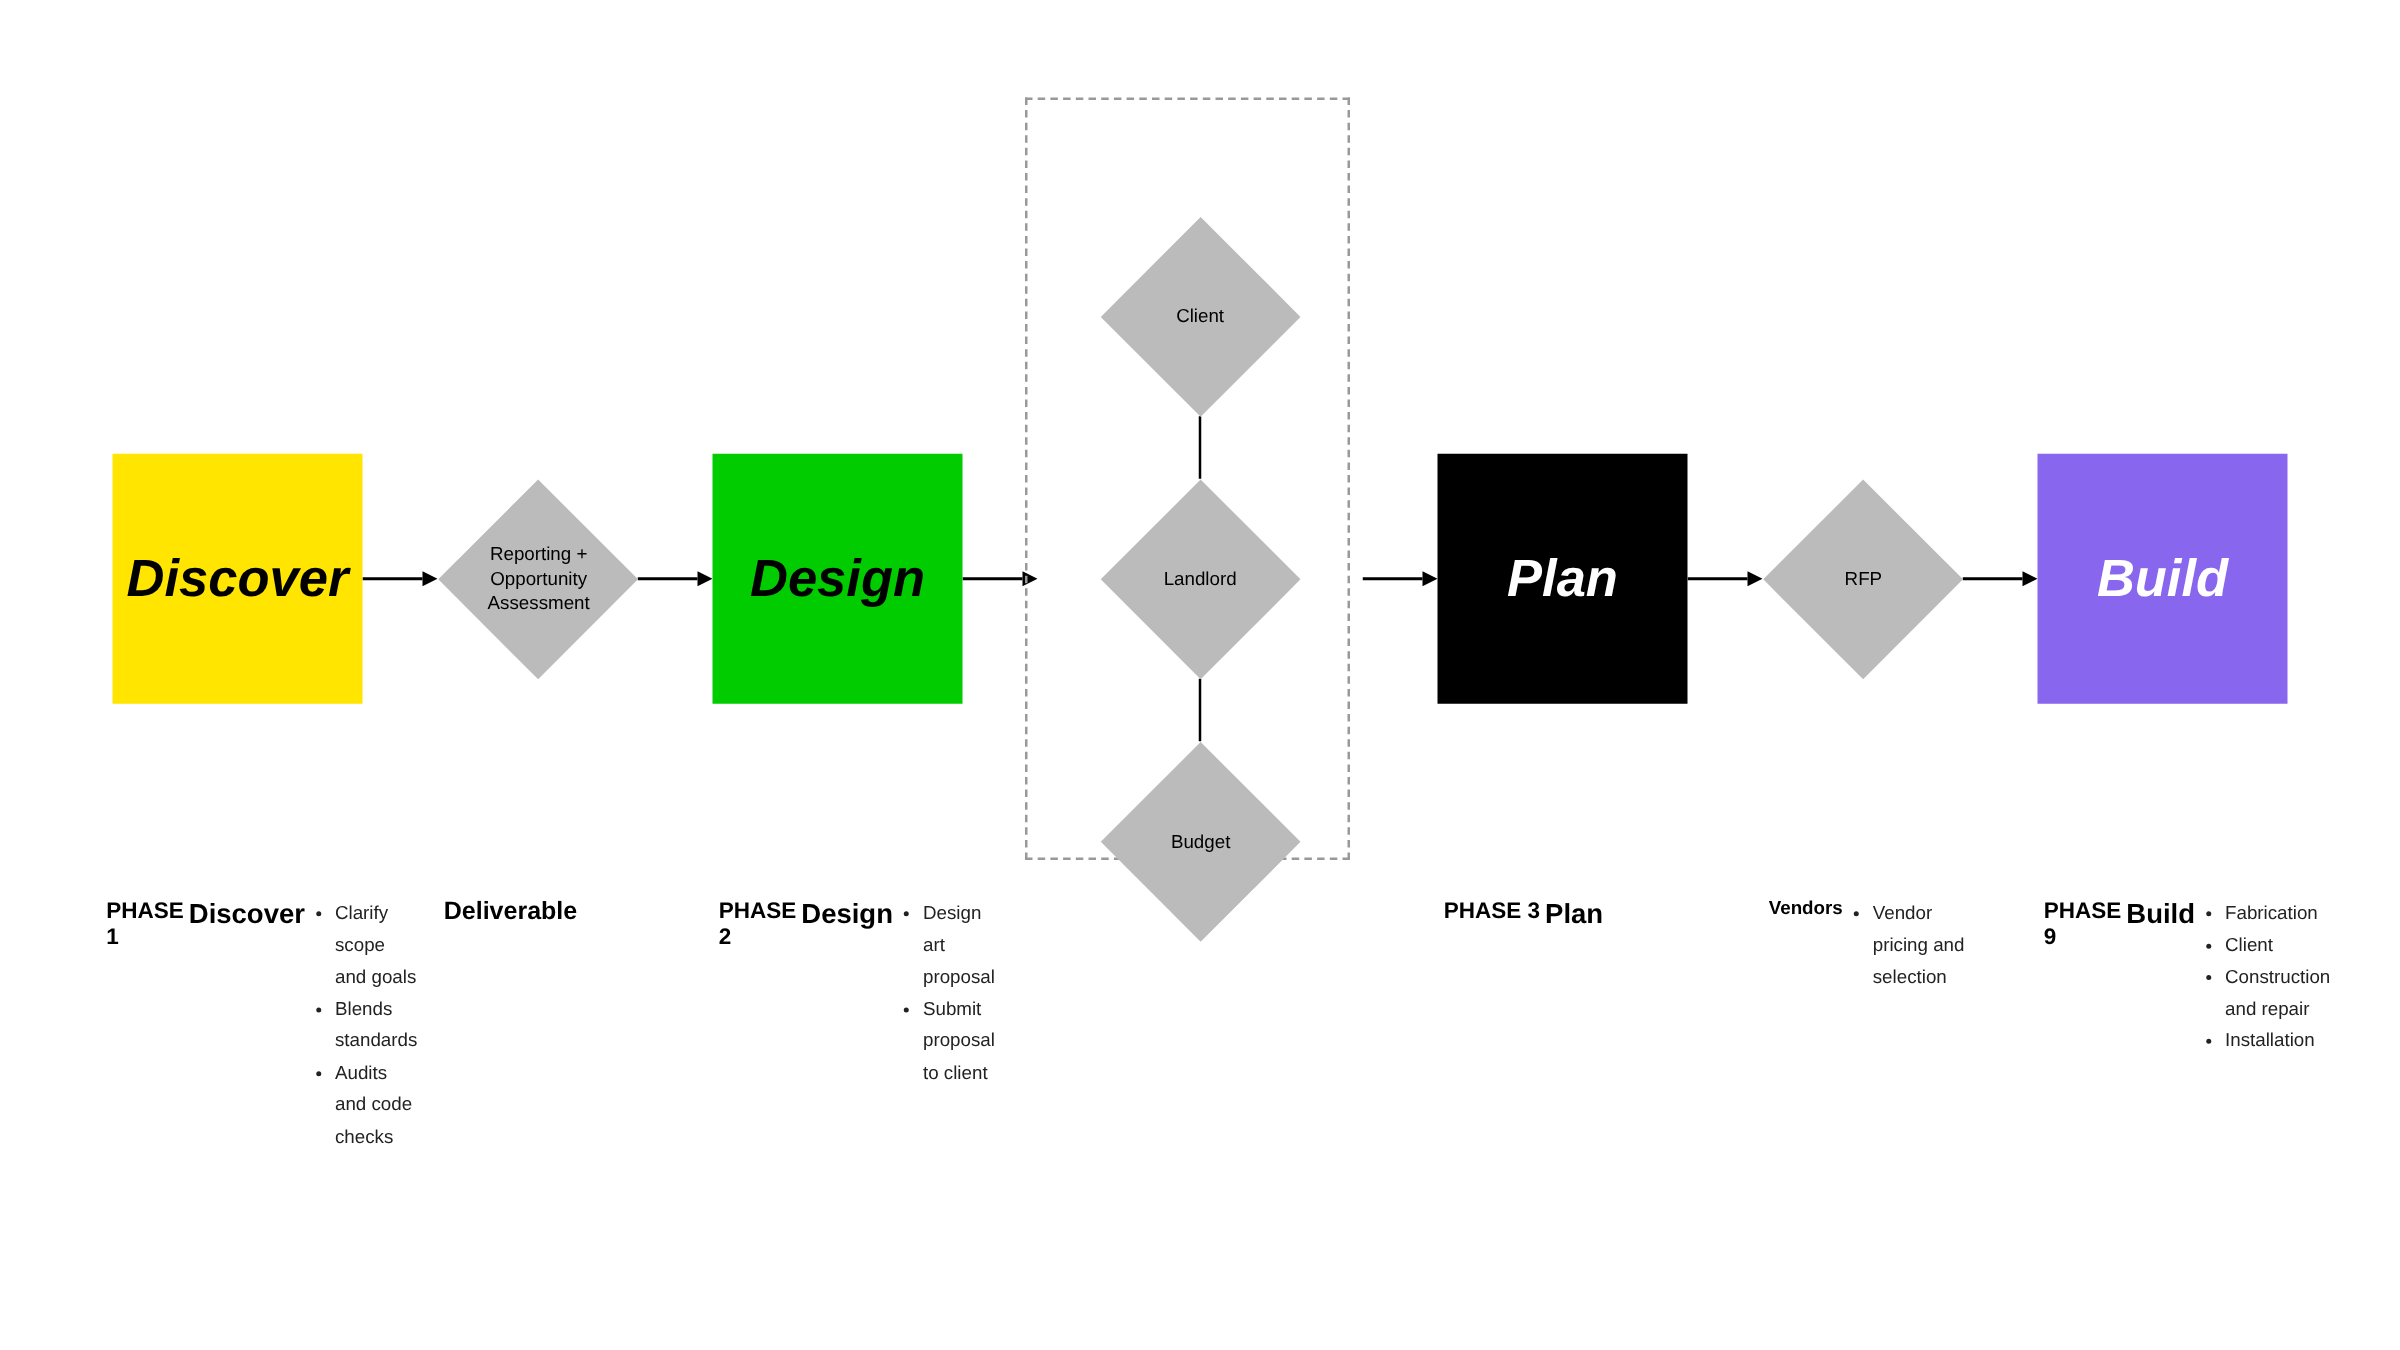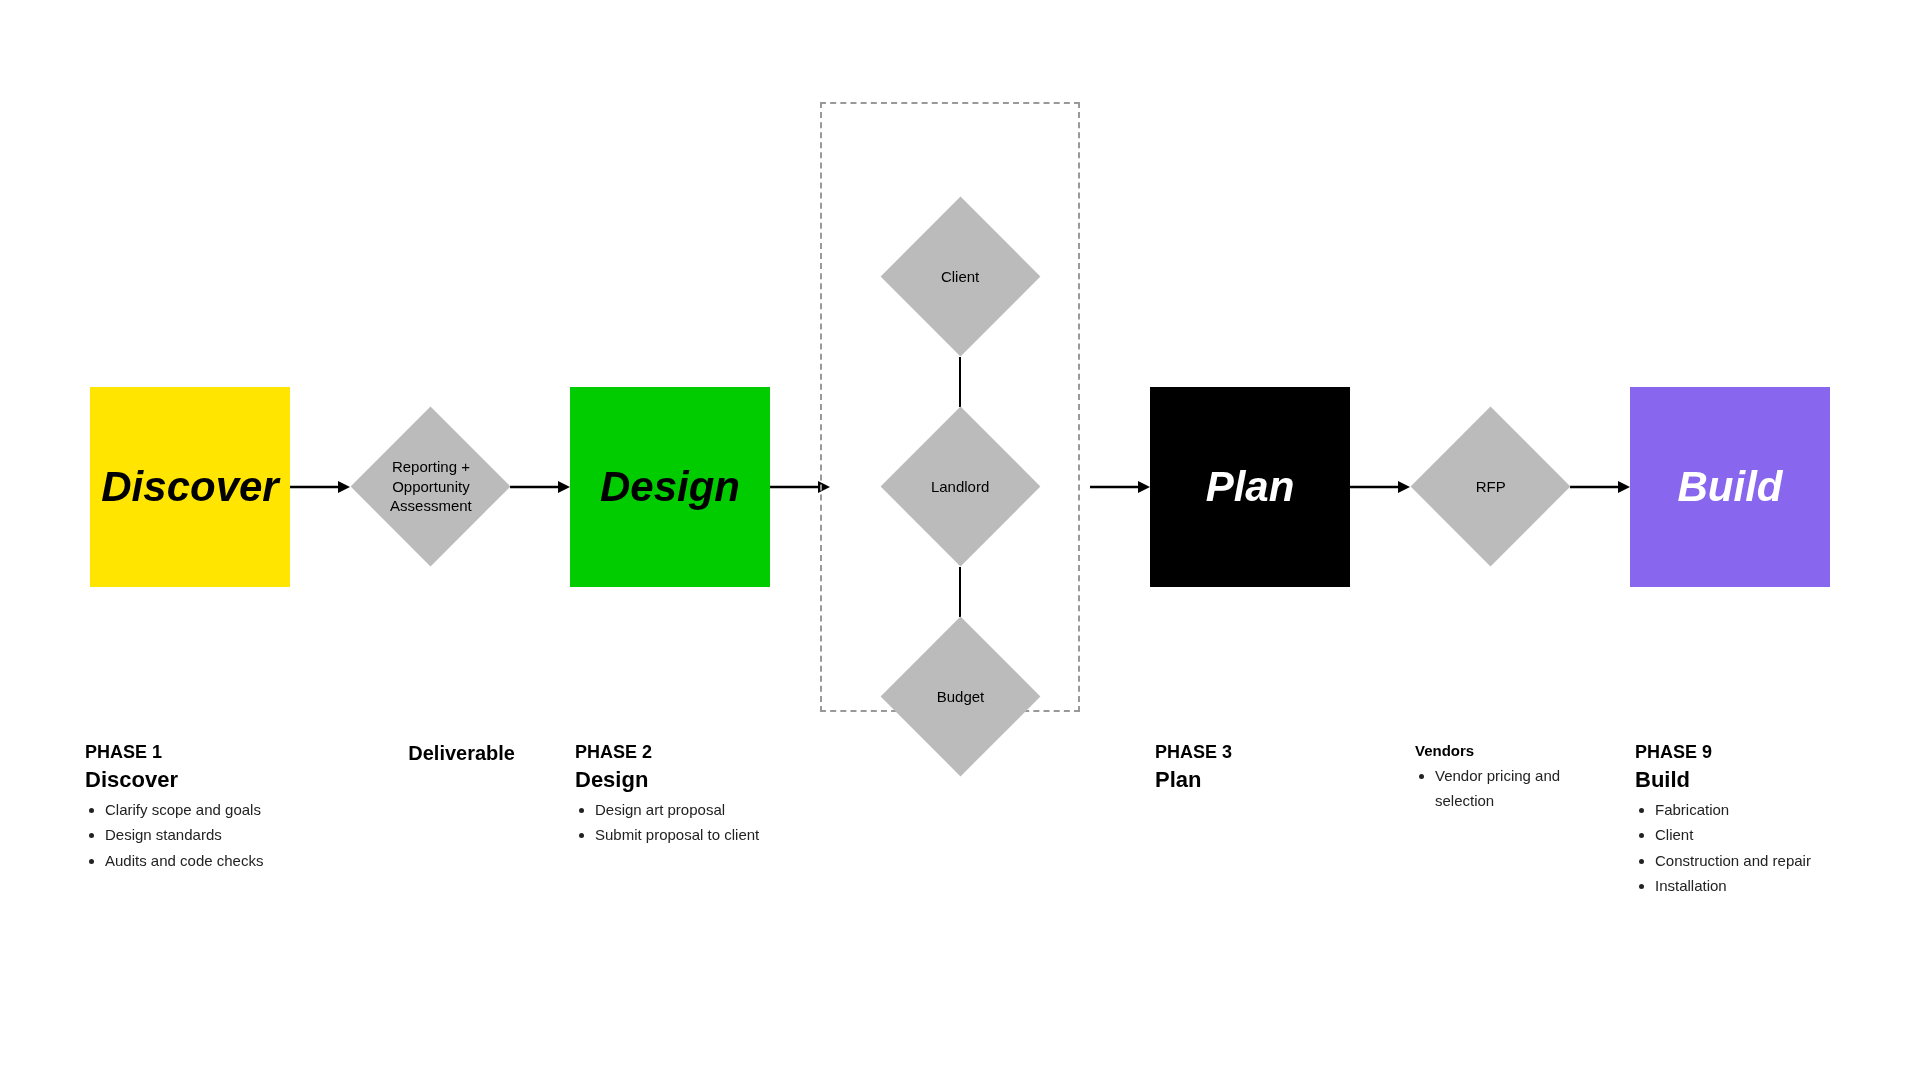--- a/index.html
+++ b/index.html
@@ -153,21 +153,21 @@
       display: flex;
       align-items: flex-start;
       justify-content: center;
       gap: 0px;
       margin-top: 30px;
       width: 1920px;
     }
 
     .label-block {
       display: flex;
-      flex-direction: column;
+      flex-direction: row;
       gap: 4px;
     }
 
     .label-phase {
       font-size: 18px;
       font-weight: 700;
       color: #000;
     }
 
     .label-title {
@@ -324,21 +324,21 @@
 
     </div>
 
     <div class="labels-row">
 
       <div class="label-block lbl-discover">
         <span class="label-phase">PHASE 1</span>
         <span class="label-title">Discover</span>
         <ul class="bullet-list">
           <li>Clarify scope and goals</li>
-          <li>Design standards</li>
+          <li>Blends standards</li>
           <li>Audits and code checks</li>
         </ul>
       </div>
 
       <div class="arrow-spacer" style="width:60px;"></div>
 
       <div class="label-block lbl-deliverable">
         <span class="label-deliverable">Deliverable</span>
       </div>
 

